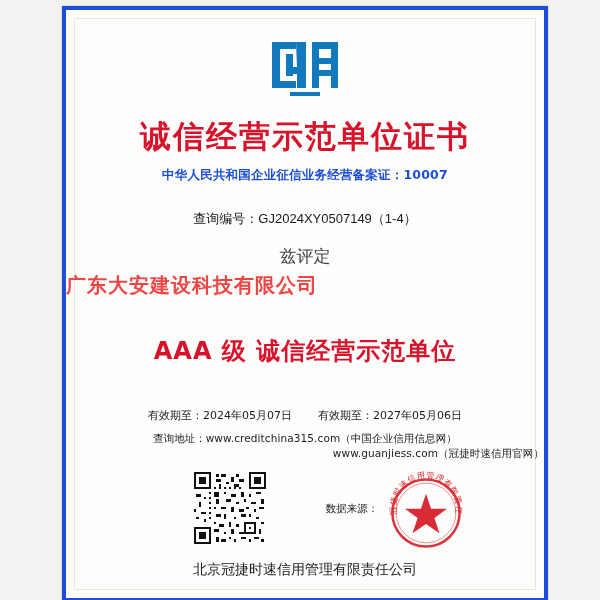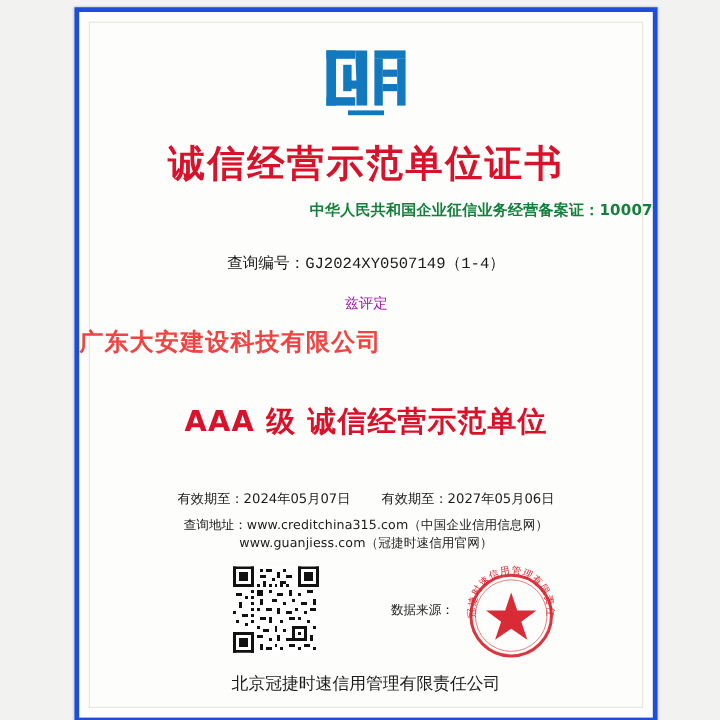--- a/index.html
+++ b/index.html
@@ -62,44 +62,44 @@
     color: #d8122a;
     font-size: 31px;
     font-weight: bold;
     letter-spacing: 2px;
     font-family: "DejaVu Sans", sans-serif;
   }
   .subtitle {
     position: absolute;
     left: 0; right: 0;
     top: 157px;
-    text-align: right;
-    color: #15803d;
+    text-align: center;
+    color: #1d4ed8;
     font-size: 12.5px;
     font-weight: bold;
     letter-spacing: 0.2px;
     font-family: "DejaVu Sans", sans-serif;
   }
 
   .query-no {
     position: absolute;
     left: 0; right: 0;
     top: 200px;
     text-align: center;
     color: #1a1a1a;
     font-size: 13px;
-    font-family: Liberation Mono, monospace;
+    font-family: Liberation Sans, sans-serif;
   }
   .award-word {
     position: absolute;
     left: 0; right: 0;
     top: 235px;
     text-align: center;
-    color: #a21caf;
-    font-size: 12px;
+    color: #404040;
+    font-size: 17px;
     font-family: "DejaVu Sans", sans-serif;
   }
   .company {
     position: absolute;
     left: 0; right: 0;
     top: 262px;
     text-align: left;
     color: #ef4444;
     font-size: 20px;
     font-weight: bold;
@@ -135,21 +135,21 @@
   .addr {
     position: absolute;
     left: 0; right: 0;
     top: 421px;
     text-align: center;
     color: #1a1a1a;
     font-size: 10.5px;
     line-height: 15px;
     font-family: "DejaVu Sans", sans-serif;
   }
-  .addr .url { letter-spacing: 0.1px; }
+  .addr .url { letter-spacing: 0.1px; text-align: right; }
 
   
   .qr {
     position: absolute;
     left: 128px;
     top: 462px;
     width: 72px;
     height: 72px;
     background: #ffffff;
   }

